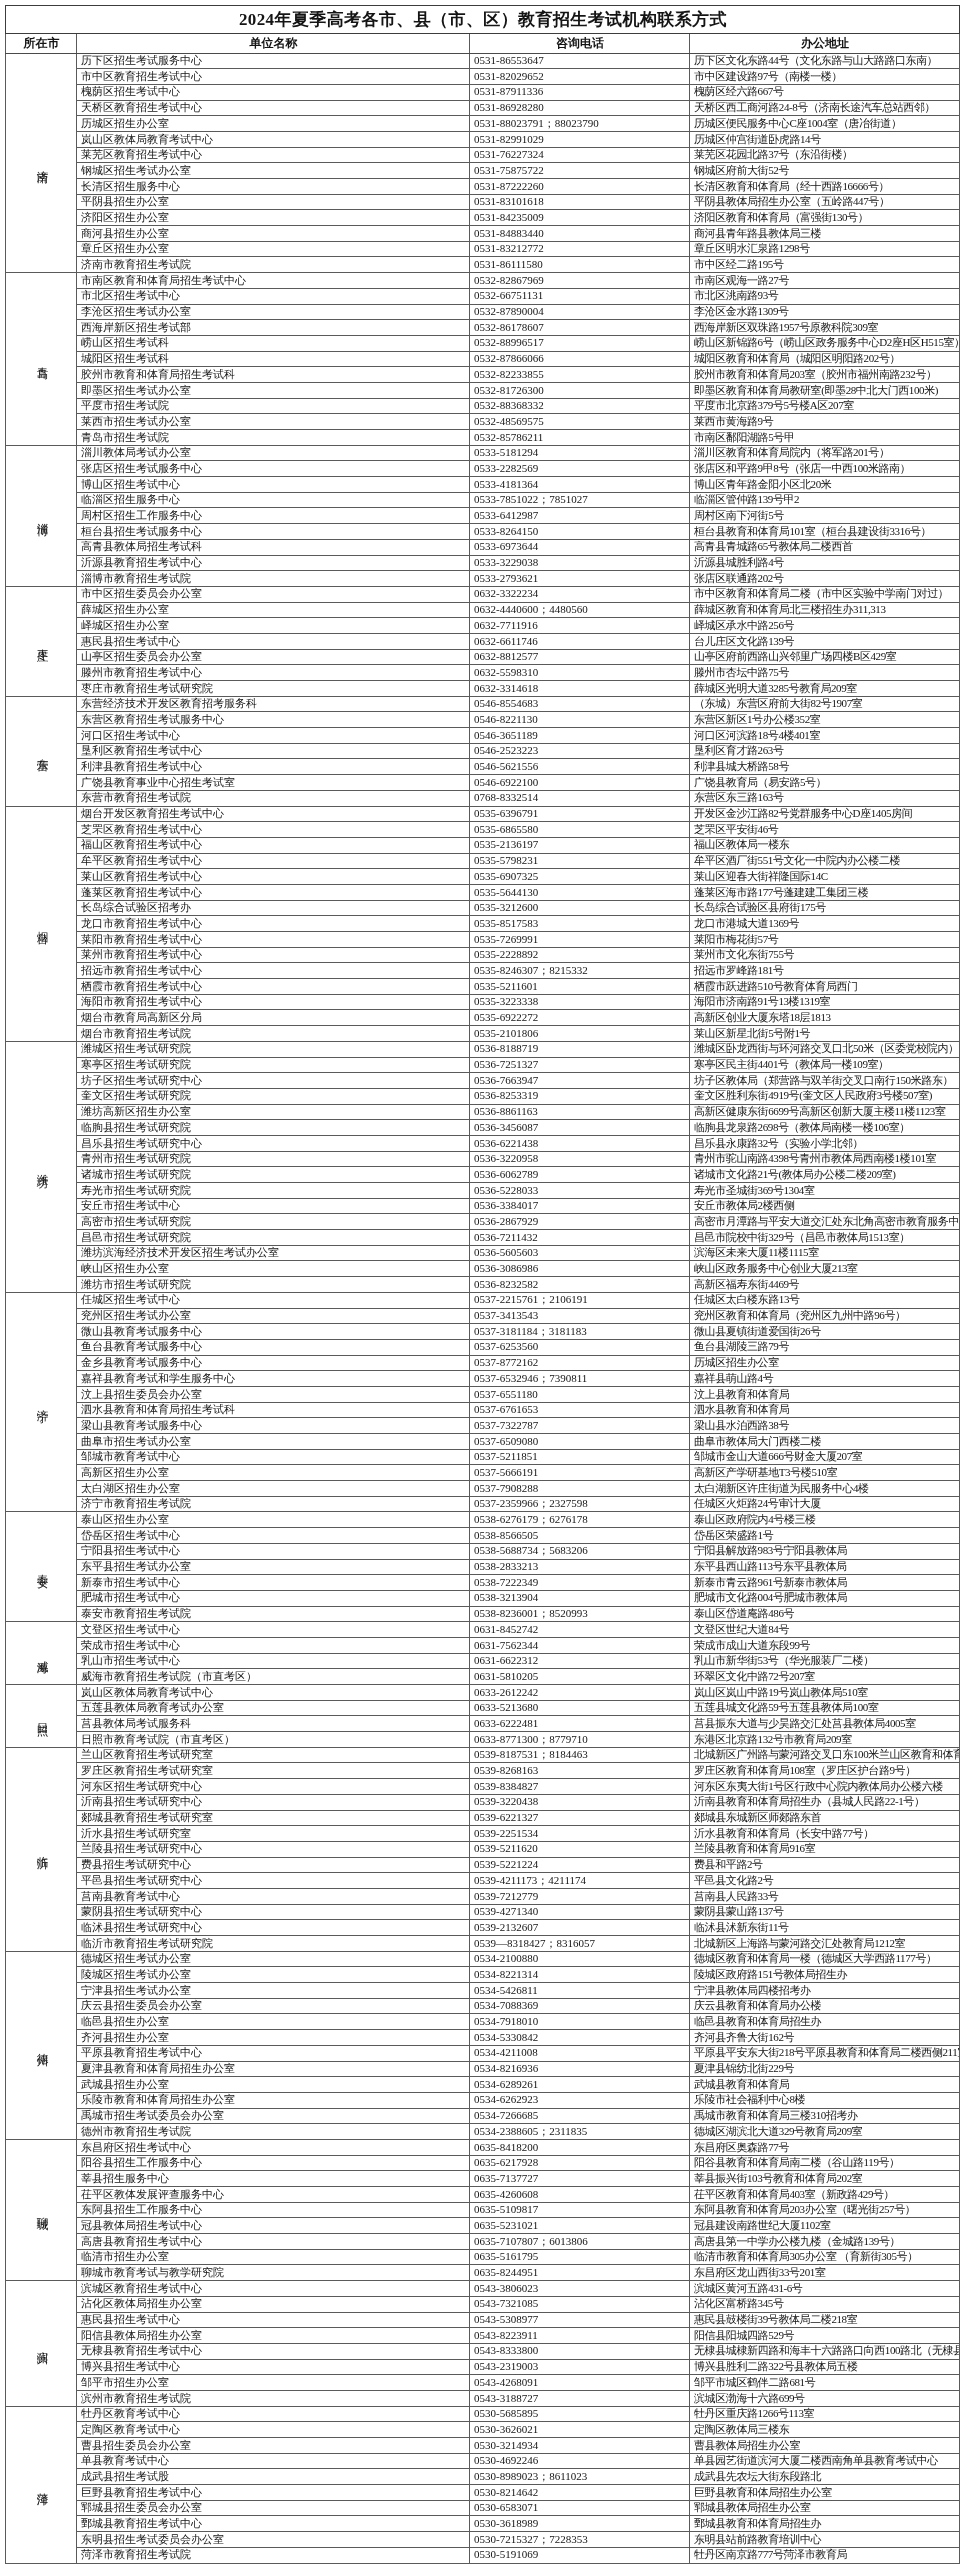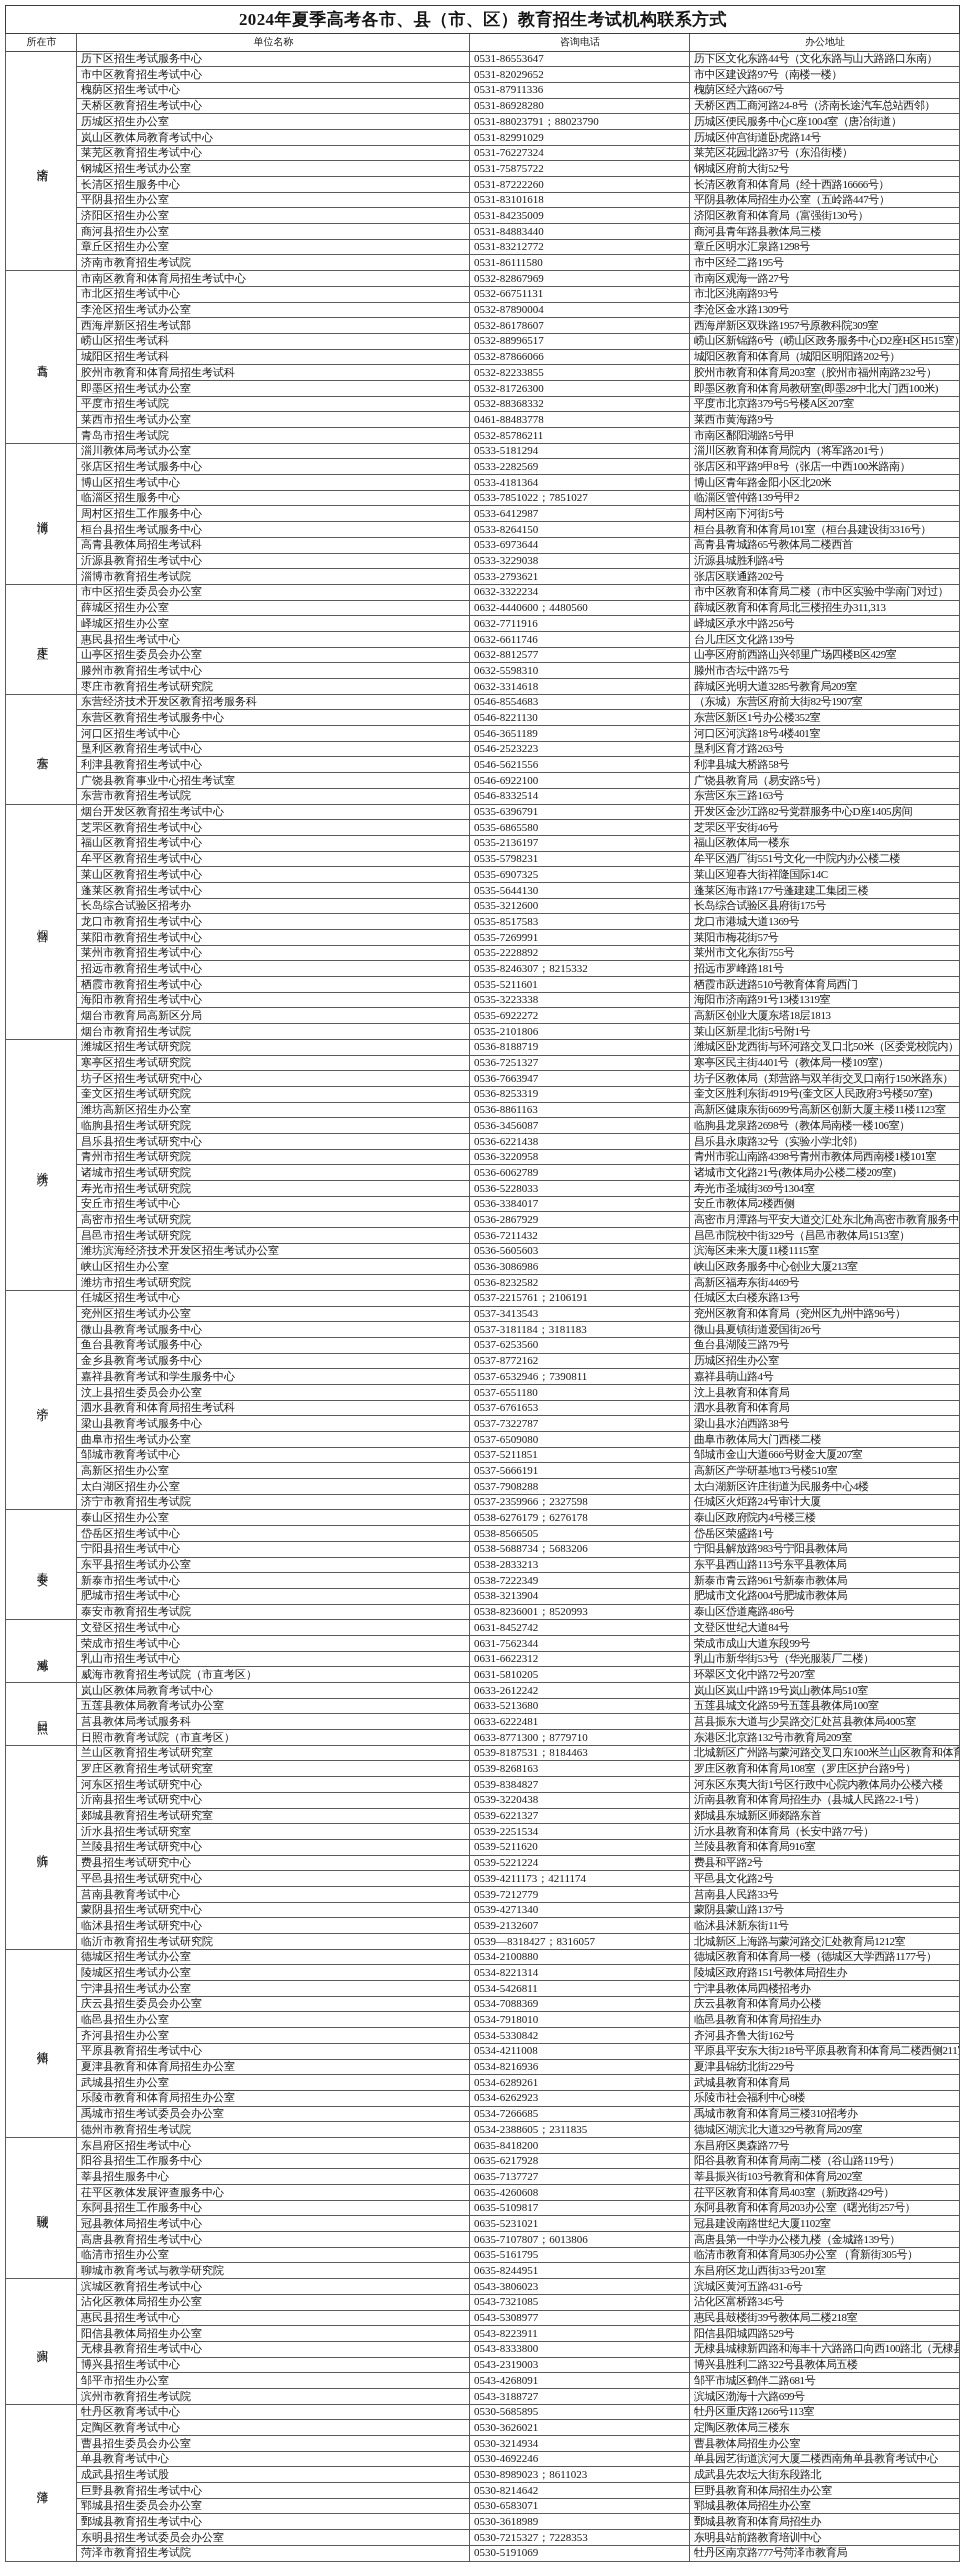--- a/index.html
+++ b/index.html
@@ -5,21 +5,21 @@
   html,body{margin:0;padding:0;background:#ffffff;}
   body{width:964px;font-family:"Liberation Serif","DejaVu Serif",serif;color:#141414;}
   .page{width:860px;box-sizing:border-box;padding:4.5px 5.4px 5.4px 5.4px;}
   table.tbl{border-collapse:collapse;table-layout:fixed;width:953px;background:#fff;}
   table.tbl col.c-city{width:71px;}
   table.tbl col.c-unit{width:393px;}
   table.tbl col.c-phone{width:220px;}
   table.tbl col.c-addr{width:270px;}
   table.tbl td,table.tbl th{border:0.9px solid #5a5a5a;box-sizing:border-box;overflow:hidden;white-space:nowrap;}
   tr.title-row th{border:1.8px solid #3c3c3c;height:28px;font-size:17px;font-weight:bold;text-align:center;letter-spacing:0.4px;font-family:"Liberation Serif","DejaVu Serif",serif;}
-  tr.head-row th{height:18px;font-size:10px;font-weight:normal;text-align:center;background:#fff;border-bottom:1.8px solid #4a4a4a;}
+  tr.head-row th{height:18px;font-size:12px;font-weight:bold;text-align:center;background:#fff;border-bottom:1.8px solid #4a4a4a;}
   tbody td{height:15.7px;font-size:11px;line-height:1.05;padding:0 3.6px;vertical-align:middle;}
   td.city{text-align:center;writing-mode:vertical-rl;text-orientation:upright;letter-spacing:1.8px;font-size:11.6px;padding:0;white-space:normal;}
   td.unit{text-align:left;}
   td.phone{text-align:left;font-size:11px;}
   td.address{text-align:left;letter-spacing:-0.4px;}
   tr.group-start > td{border-top:1.8px solid #4a4a4a;}
   table.tbl{border:1.8px solid #3c3c3c;}
 </style>
 </head>
 <body>
@@ -156,21 +156,21 @@
           <td class="phone">0532-81726300</td>
           <td class="address">即墨区教育和体育局教研室(即墨28中北大门西100米)</td>
         </tr>
         <tr>
           <td class="unit">平度市招生考试院</td>
           <td class="phone">0532-88368332</td>
           <td class="address">平度市北京路379号5号楼A区207室</td>
         </tr>
         <tr>
           <td class="unit">莱西市招生考试办公室</td>
-          <td class="phone">0461-88483778</td>
+          <td class="phone">0532-48569575</td>
           <td class="address">莱西市黄海路9号</td>
         </tr>
         <tr>
           <td class="unit">青岛市招生考试院</td>
           <td class="phone">0532-85786211</td>
           <td class="address">市南区鄱阳湖路5号甲</td>
         </tr>
         <tr class="group-start">
           <td class="city" rowspan="9">淄博</td>
           <td class="unit">淄川教体局考试办公室</td>
@@ -279,21 +279,21 @@
           <td class="phone">0546-5621556</td>
           <td class="address">利津县城大桥路58号</td>
         </tr>
         <tr>
           <td class="unit">广饶县教育事业中心招生考试室</td>
           <td class="phone">0546-6922100</td>
           <td class="address">广饶县教育局（易安路5号）</td>
         </tr>
         <tr>
           <td class="unit">东营市教育招生考试院</td>
-          <td class="phone">0546-8332514</td>
+          <td class="phone">0768-8332514</td>
           <td class="address">东营区东三路163号</td>
         </tr>
         <tr class="group-start">
           <td class="city" rowspan="15">烟台</td>
           <td class="unit">烟台开发区教育招生考试中心</td>
           <td class="phone">0535-6396791</td>
           <td class="address">开发区金沙江路82号党群服务中心D座1405房间</td>
         </tr>
         <tr>
           <td class="unit">芝罘区教育招生考试中心</td>

